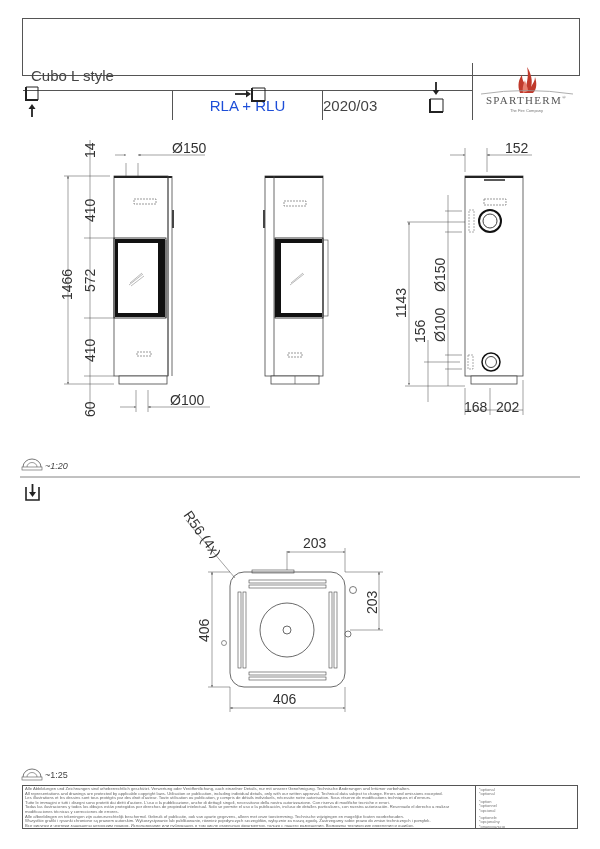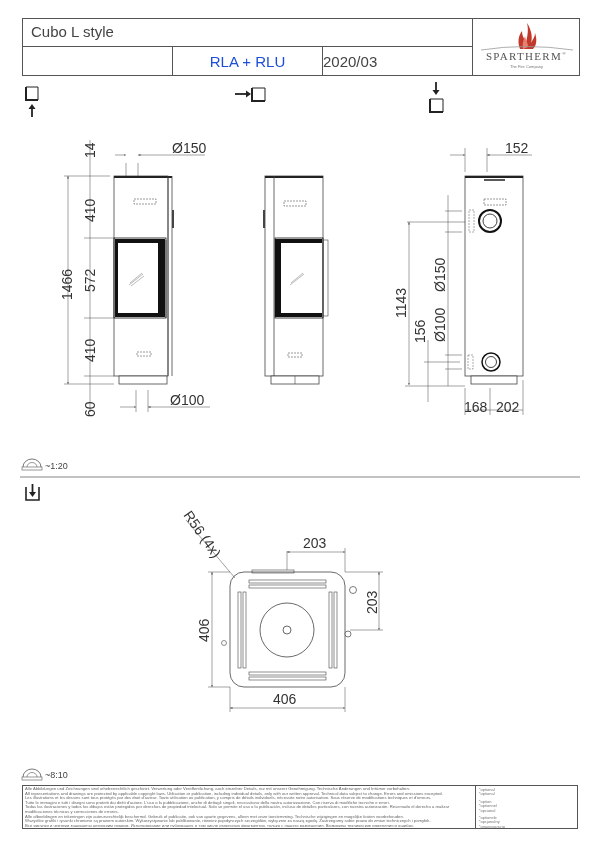--- a/index.html
+++ b/index.html
@@ -1,21 +1,21 @@
 <!DOCTYPE html>
 <html><head>
 <meta charset="utf-8">
 <style>
   html, body { margin: 0; padding: 0; background: #ffffff; }
   body { width: 600px; height: 849px; position: relative; overflow: hidden;
          font-family: "Liberation Sans", "DejaVu Sans", sans-serif; color: #333; }
   .abs { position: absolute; }
   .title-block { position: absolute; left: 22px; top: 18px; width: 558px; height: 58px;
                  border: 1px solid #555; box-sizing: border-box; }
-  .tb-cell { position: absolute; box-sizing: border-box; border-color: #555; border-style: solid; border-width: 0; }
+  .tb-cell { position: absolute; box-sizing: border-box; border-color: #555; border-style: solid; border-width: 0; margin-top: 44px; }
   .tb-name { left: 0; top: 0; width: 450px; height: 28px; border-bottom-width: 1px; border-right-width: 1px;
              font-size: 15px; padding: 4px 0 0 8px; color: #444; }
   .tb-empty { left: 0; top: 28px; width: 150px; height: 29px; border-right-width: 1px; }
   .tb-variant { left: 150px; top: 28px; width: 150px; height: 29px; border-right-width: 1px;
                 font-size: 15px; text-align: center; line-height: 29px; color: #1d4ed8; }
   .tb-date { left: 300px; top: 28px; width: 150px; height: 29px; border-right-width: 1px;
              font-size: 15px; text-align: left; line-height: 29px; color: #444; }
   .tb-logo { left: 450px; top: 0; width: 107px; height: 57px; }
   .logo-text { position: absolute; left: 0; width: 107px; top: 31px; text-align: center;
                font-family: "Liberation Serif", serif; font-size: 11px; letter-spacing: 1.3px; color: #555; }
@@ -249,22 +249,22 @@
     <text class="dim-text" x="273" y="704" font-size="14">406</text>
   </g>
 
   <g>
     <path d="M23 777 A9 8 0 0 1 41 777" fill="none" stroke="#555" stroke-width="0.8"></path>
     <path d="M27 777 A5 4.5 0 0 1 37 777" fill="none" stroke="#555" stroke-width="0.6"></path>
     <rect x="22" y="777" width="20" height="3" fill="none" stroke="#555" stroke-width="0.6"></rect>
   </g>
 </svg>
 
-<div class="scale-label" style="left:45px;top:461px;">~1:20</div>
-<div class="scale-label" style="left:45px;top:770px;">~8:10</div>
+<div class="scale-label" style="left:45px;top:461px;font-style:italic;">~1:20</div>
+<div class="scale-label" style="left:45px;top:770px;">~1:25</div>
 
 <div class="footer-box">
   <div class="footer-main">
     <p>Alle Abbildungen und Zeichnungen sind urheberrechtlich geschützt. Verwertung oder Veröffentlichung, auch einzelner Details, nur mit unserer Genehmigung. Technische Änderungen und Irrtümer vorbehalten.</p>
     <p>All representations and drawings are protected by applicable copyright laws. Utilisation or publication, including individual details, only with our written approval. Technical data subject to change. Errors and omissions excepted.</p>
     <p>Les illustrations et les dessins sont tous protégés par des droit d'auteur. Toute utilisation ou publication, y compris de détails individuels, nécessite notre autorisation. Sous réserve de modifications techniques et d'erreurs.</p>
     <p>Tutte le immagini e tutti i disegni sono protetti dai diritti d'autore. L'uso o la pubblicazione, anche di dettagli singoli, necessitano della nostra autorizzazione. Con riserva di modifiche tecniche e errori.</p>
     <p>Todas las ilustraciones y todos los dibujos están protegidos por derechos de propiedad intelectual. Solo se permite el uso o la publicación, incluso de detalles particulares, con nuestra autorización. Reservado el derecho a realizar modificaciones técnicas y correcciones de errores.</p>
     <p>Alle afbeeldingen en tekeningen zijn auteursrechtelijk beschermd. Gebruik of publicatie, ook van aparte gegevens, alleen met onze toestemming. Technische wijzigingen en mogelijke fouten voorbehouden.</p>
     <p>Wszystkie grafiki i rysunki chronione są prawem autorskim. Wykorzystywanie lub publikowanie, również pojedynczych szczegółów, wyłącznie za naszą zgodą. Zastrzegamy sobie prawo do zmian technicznych i pomyłek.</p>

